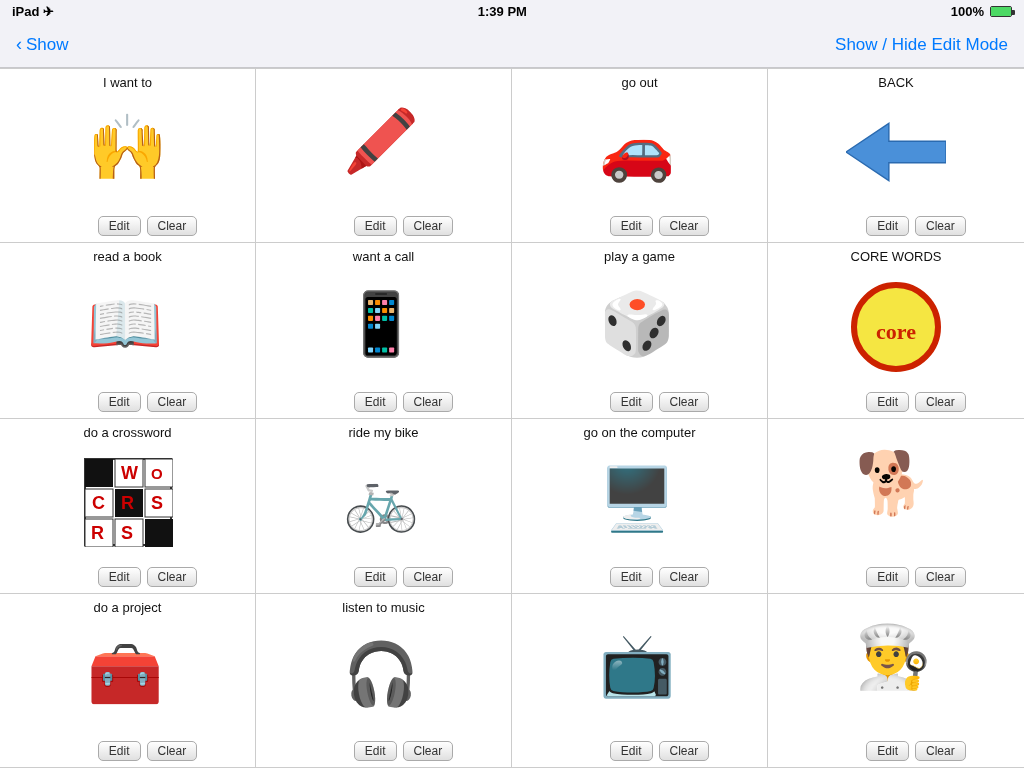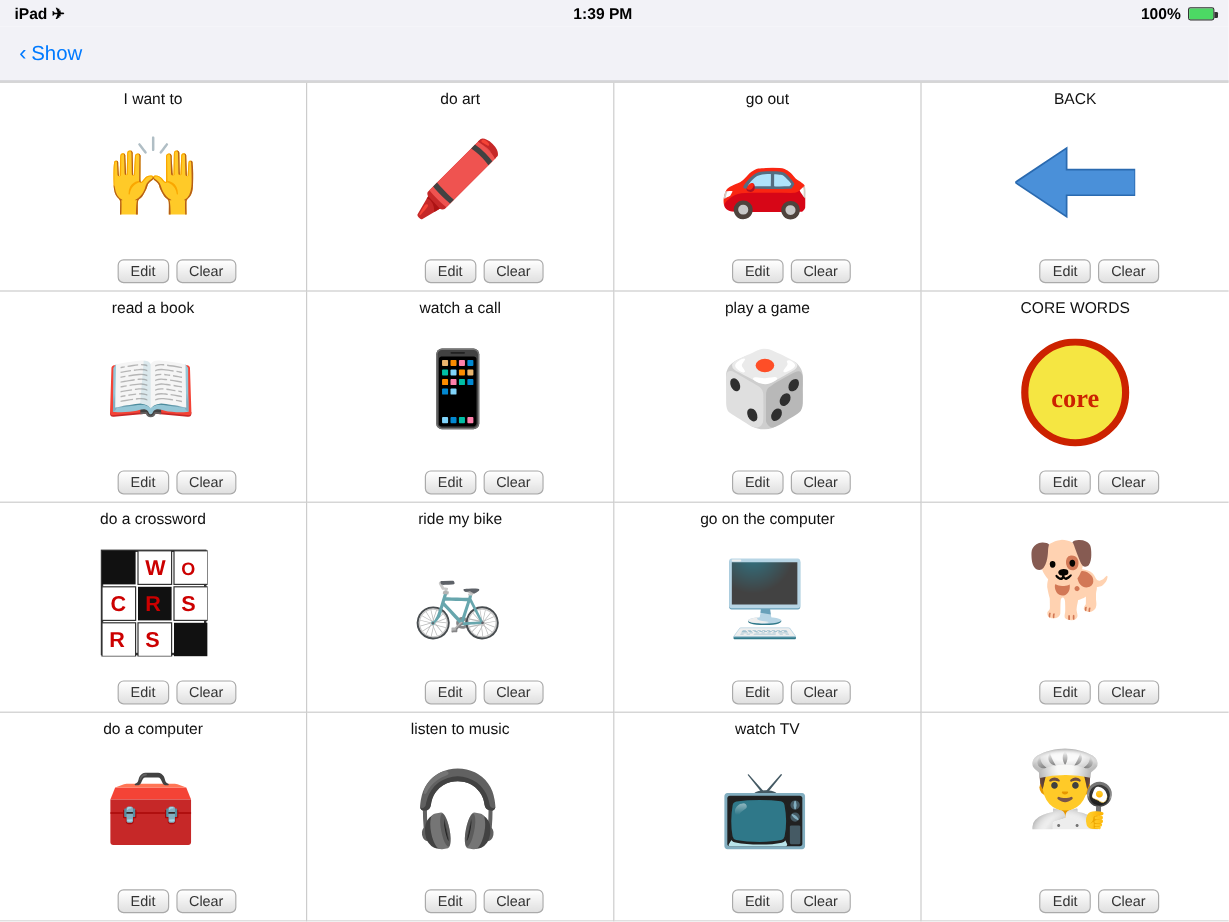--- a/index.html
+++ b/index.html
@@ -113,38 +113,38 @@
         </div>
     </div>
   </div>
 </div>
 
 <div class="nav-bar">
   <div class="nav-done">
     <span class="nav-done-chevron">‹</span>
     <span>Show</span>
   </div>
+  <div class="nav-show-hide">Show / Hide Edit Mode</div>
 </div>
 
 <div class="grid" id="main-grid">
     <div class="cell">
       <div class="cell-label">I want to</div>
       <div class="cell-image">
         <svg xmlns="http://www.w3.org/2000/svg" width="90" height="90" viewBox="0 0 100 100">
 
       <text y="70" x="5" font-size="72">🙌</text>
     </svg>
       </div>
       <div class="cell-buttons">
         <button class="btn">Edit</button>
         <button class="btn">Clear</button>
       </div>
     </div>
     <div class="cell">
-      <div class="cell-label">do art</div>
       <div class="cell-image">
         <svg xmlns="http://www.w3.org/2000/svg" width="90" height="90" viewBox="0 0 100 100">
       <text y="70" x="5" font-size="68">🖍️</text>
     </svg>
       </div>
       <div class="cell-buttons">
         <button class="btn">Edit</button>
         <button class="btn">Clear</button>
       </div>
     </div>
@@ -178,21 +178,21 @@
         <svg xmlns="http://www.w3.org/2000/svg" width="90" height="90" viewBox="0 0 100 100">
       <text y="70" x="5" font-size="68">📖</text>
     </svg>
       </div>
       <div class="cell-buttons">
         <button class="btn">Edit</button>
         <button class="btn">Clear</button>
       </div>
     </div>
     <div class="cell">
-      <div class="cell-label">watch a call</div>
+      <div class="cell-label">want a call</div>
       <div class="cell-image">
         <svg xmlns="http://www.w3.org/2000/svg" width="90" height="90" viewBox="0 0 100 100">
       <text y="70" x="5" font-size="68">📱</text>
     </svg>
       </div>
       <div class="cell-buttons">
         <button class="btn">Edit</button>
         <button class="btn">Clear</button>
       </div>
     </div>
@@ -281,21 +281,21 @@
         <svg xmlns="http://www.w3.org/2000/svg" width="90" height="90" viewBox="0 0 100 100">
       <text y="70" x="5" font-size="68">🐕</text>
     </svg>
       </div>
       <div class="cell-buttons">
         <button class="btn">Edit</button>
         <button class="btn">Clear</button>
       </div>
     </div>
     <div class="cell">
-      <div class="cell-label">do a computer</div>
+      <div class="cell-label">do a project</div>
       <div class="cell-image">
         <svg xmlns="http://www.w3.org/2000/svg" width="90" height="90" viewBox="0 0 100 100">
       <text y="70" x="5" font-size="68">🧰</text>
     </svg>
       </div>
       <div class="cell-buttons">
         <button class="btn">Edit</button>
         <button class="btn">Clear</button>
       </div>
     </div>
@@ -305,21 +305,20 @@
         <svg xmlns="http://www.w3.org/2000/svg" width="90" height="90" viewBox="0 0 100 100">
       <text y="70" x="5" font-size="68">🎧</text>
     </svg>
       </div>
       <div class="cell-buttons">
         <button class="btn">Edit</button>
         <button class="btn">Clear</button>
       </div>
     </div>
     <div class="cell">
-      <div class="cell-label">watch TV</div>
       <div class="cell-image">
         <svg xmlns="http://www.w3.org/2000/svg" width="90" height="90" viewBox="0 0 100 100">
       <text y="70" x="5" font-size="68">📺</text>
     </svg>
       </div>
       <div class="cell-buttons">
         <button class="btn">Edit</button>
         <button class="btn">Clear</button>
       </div>
     </div>

